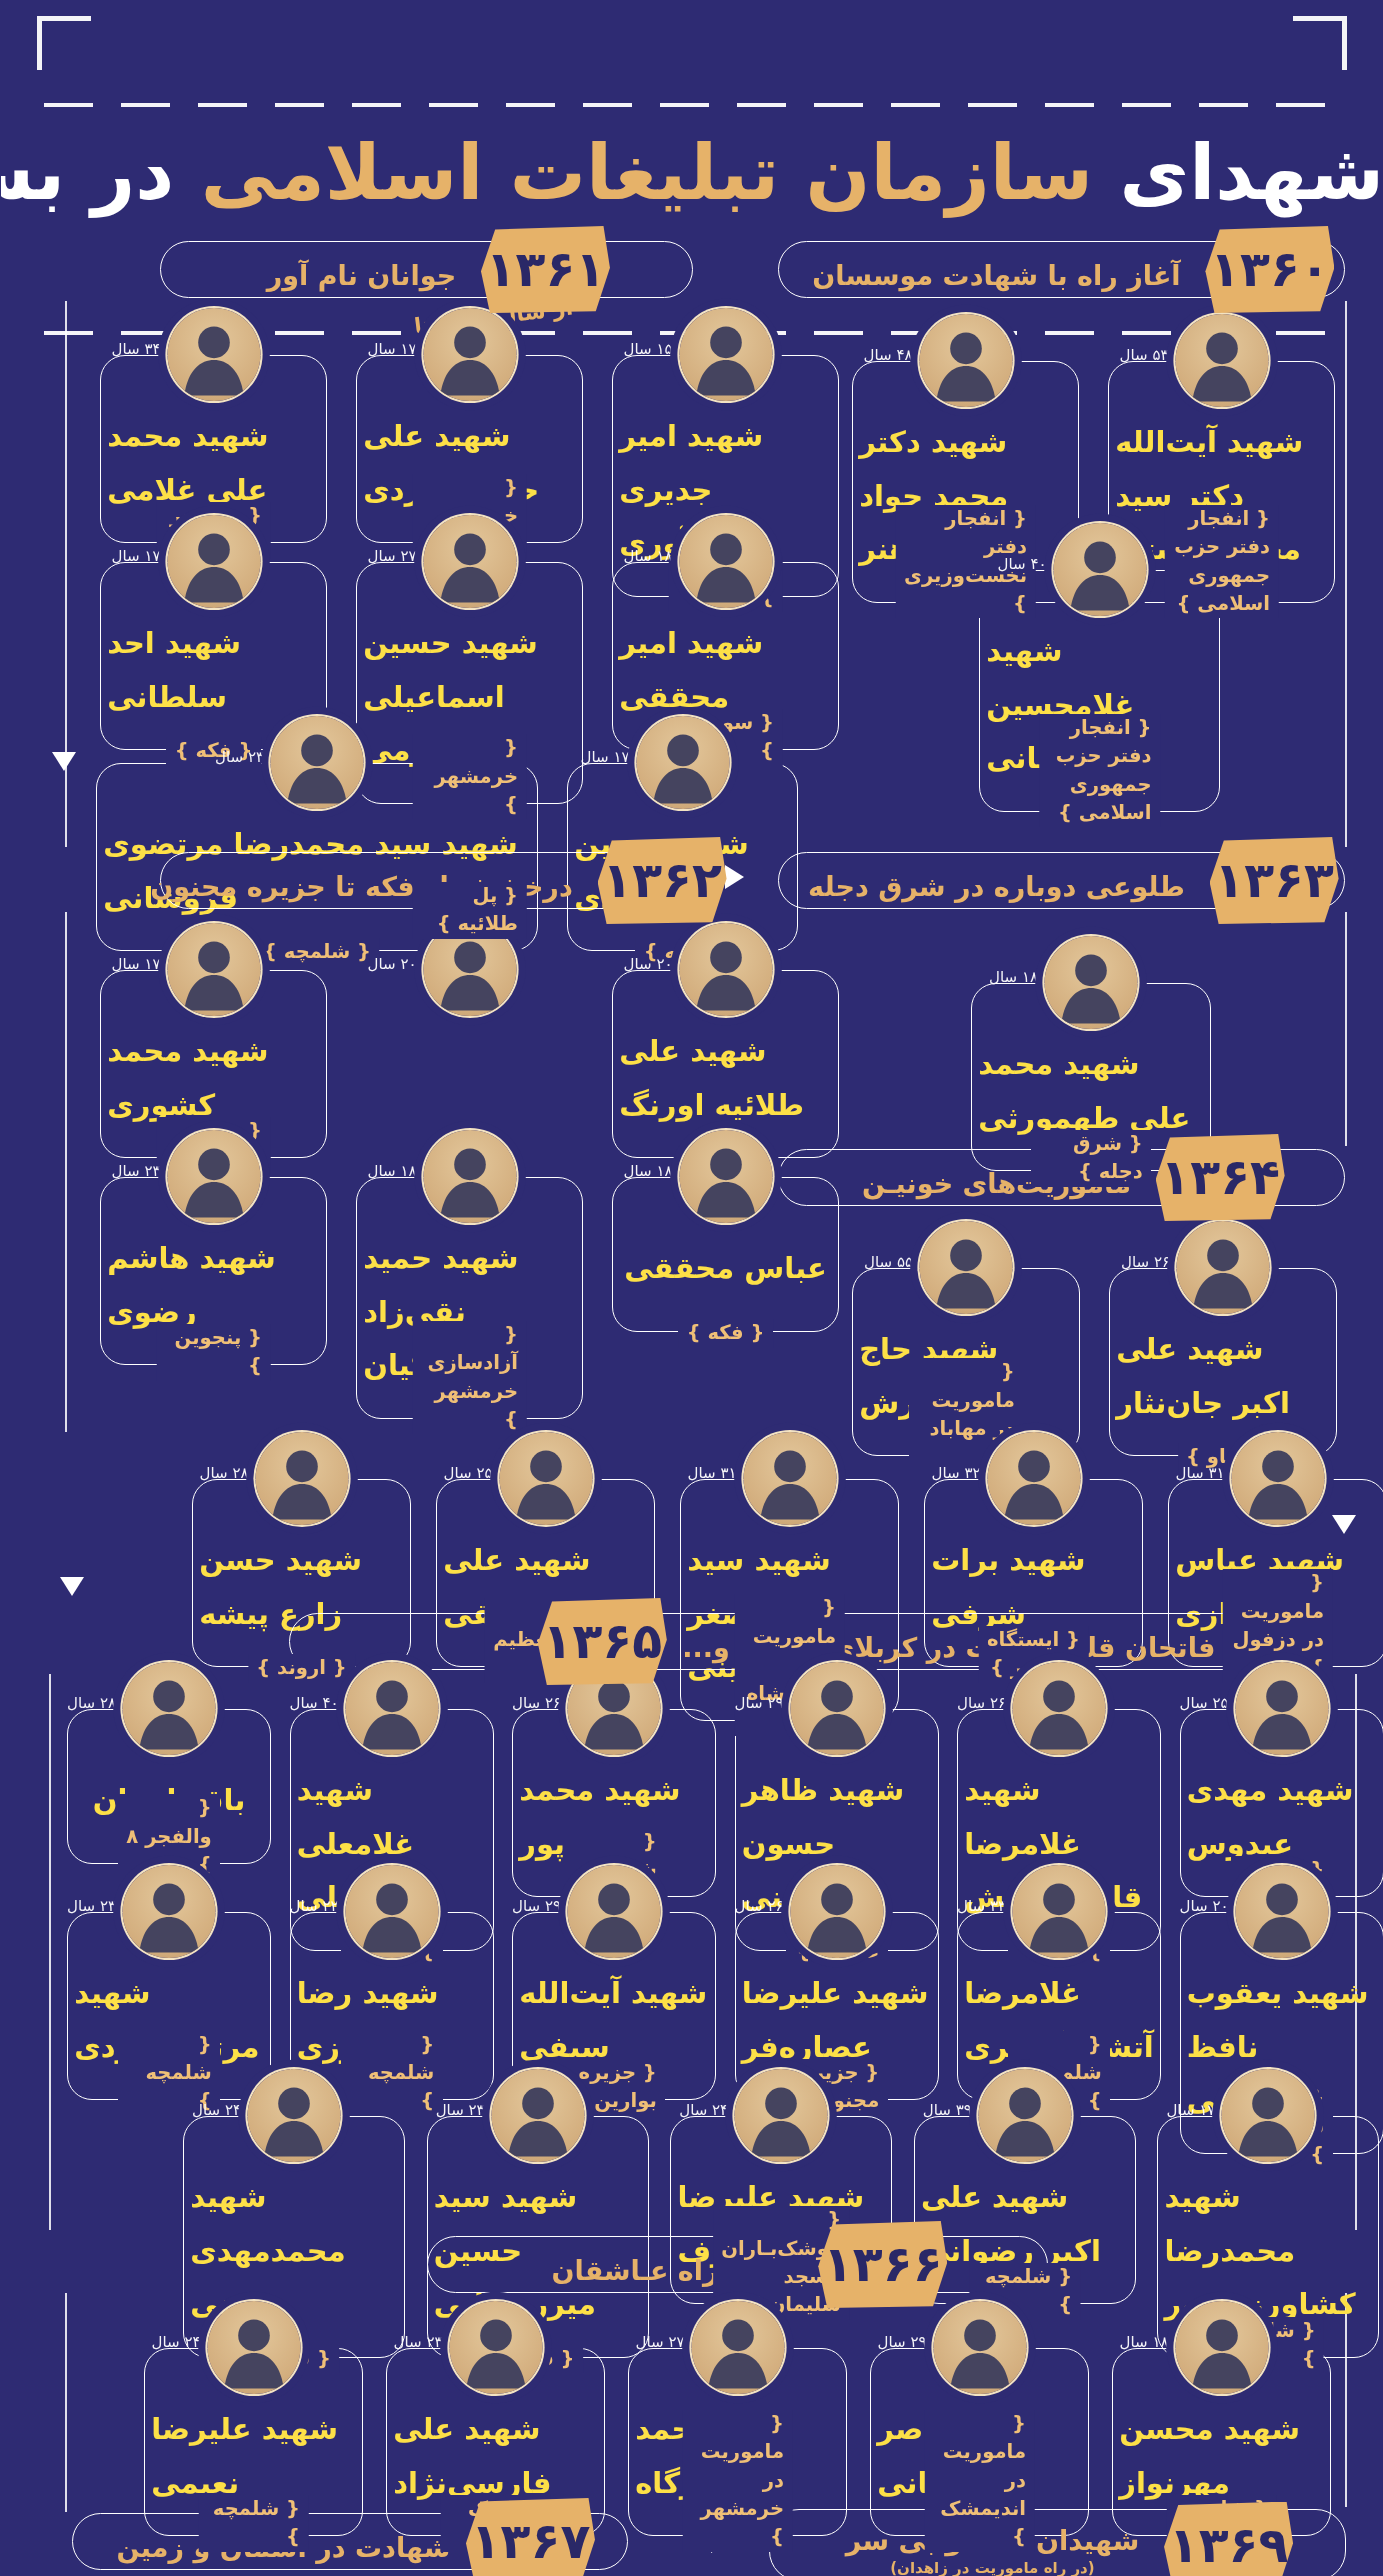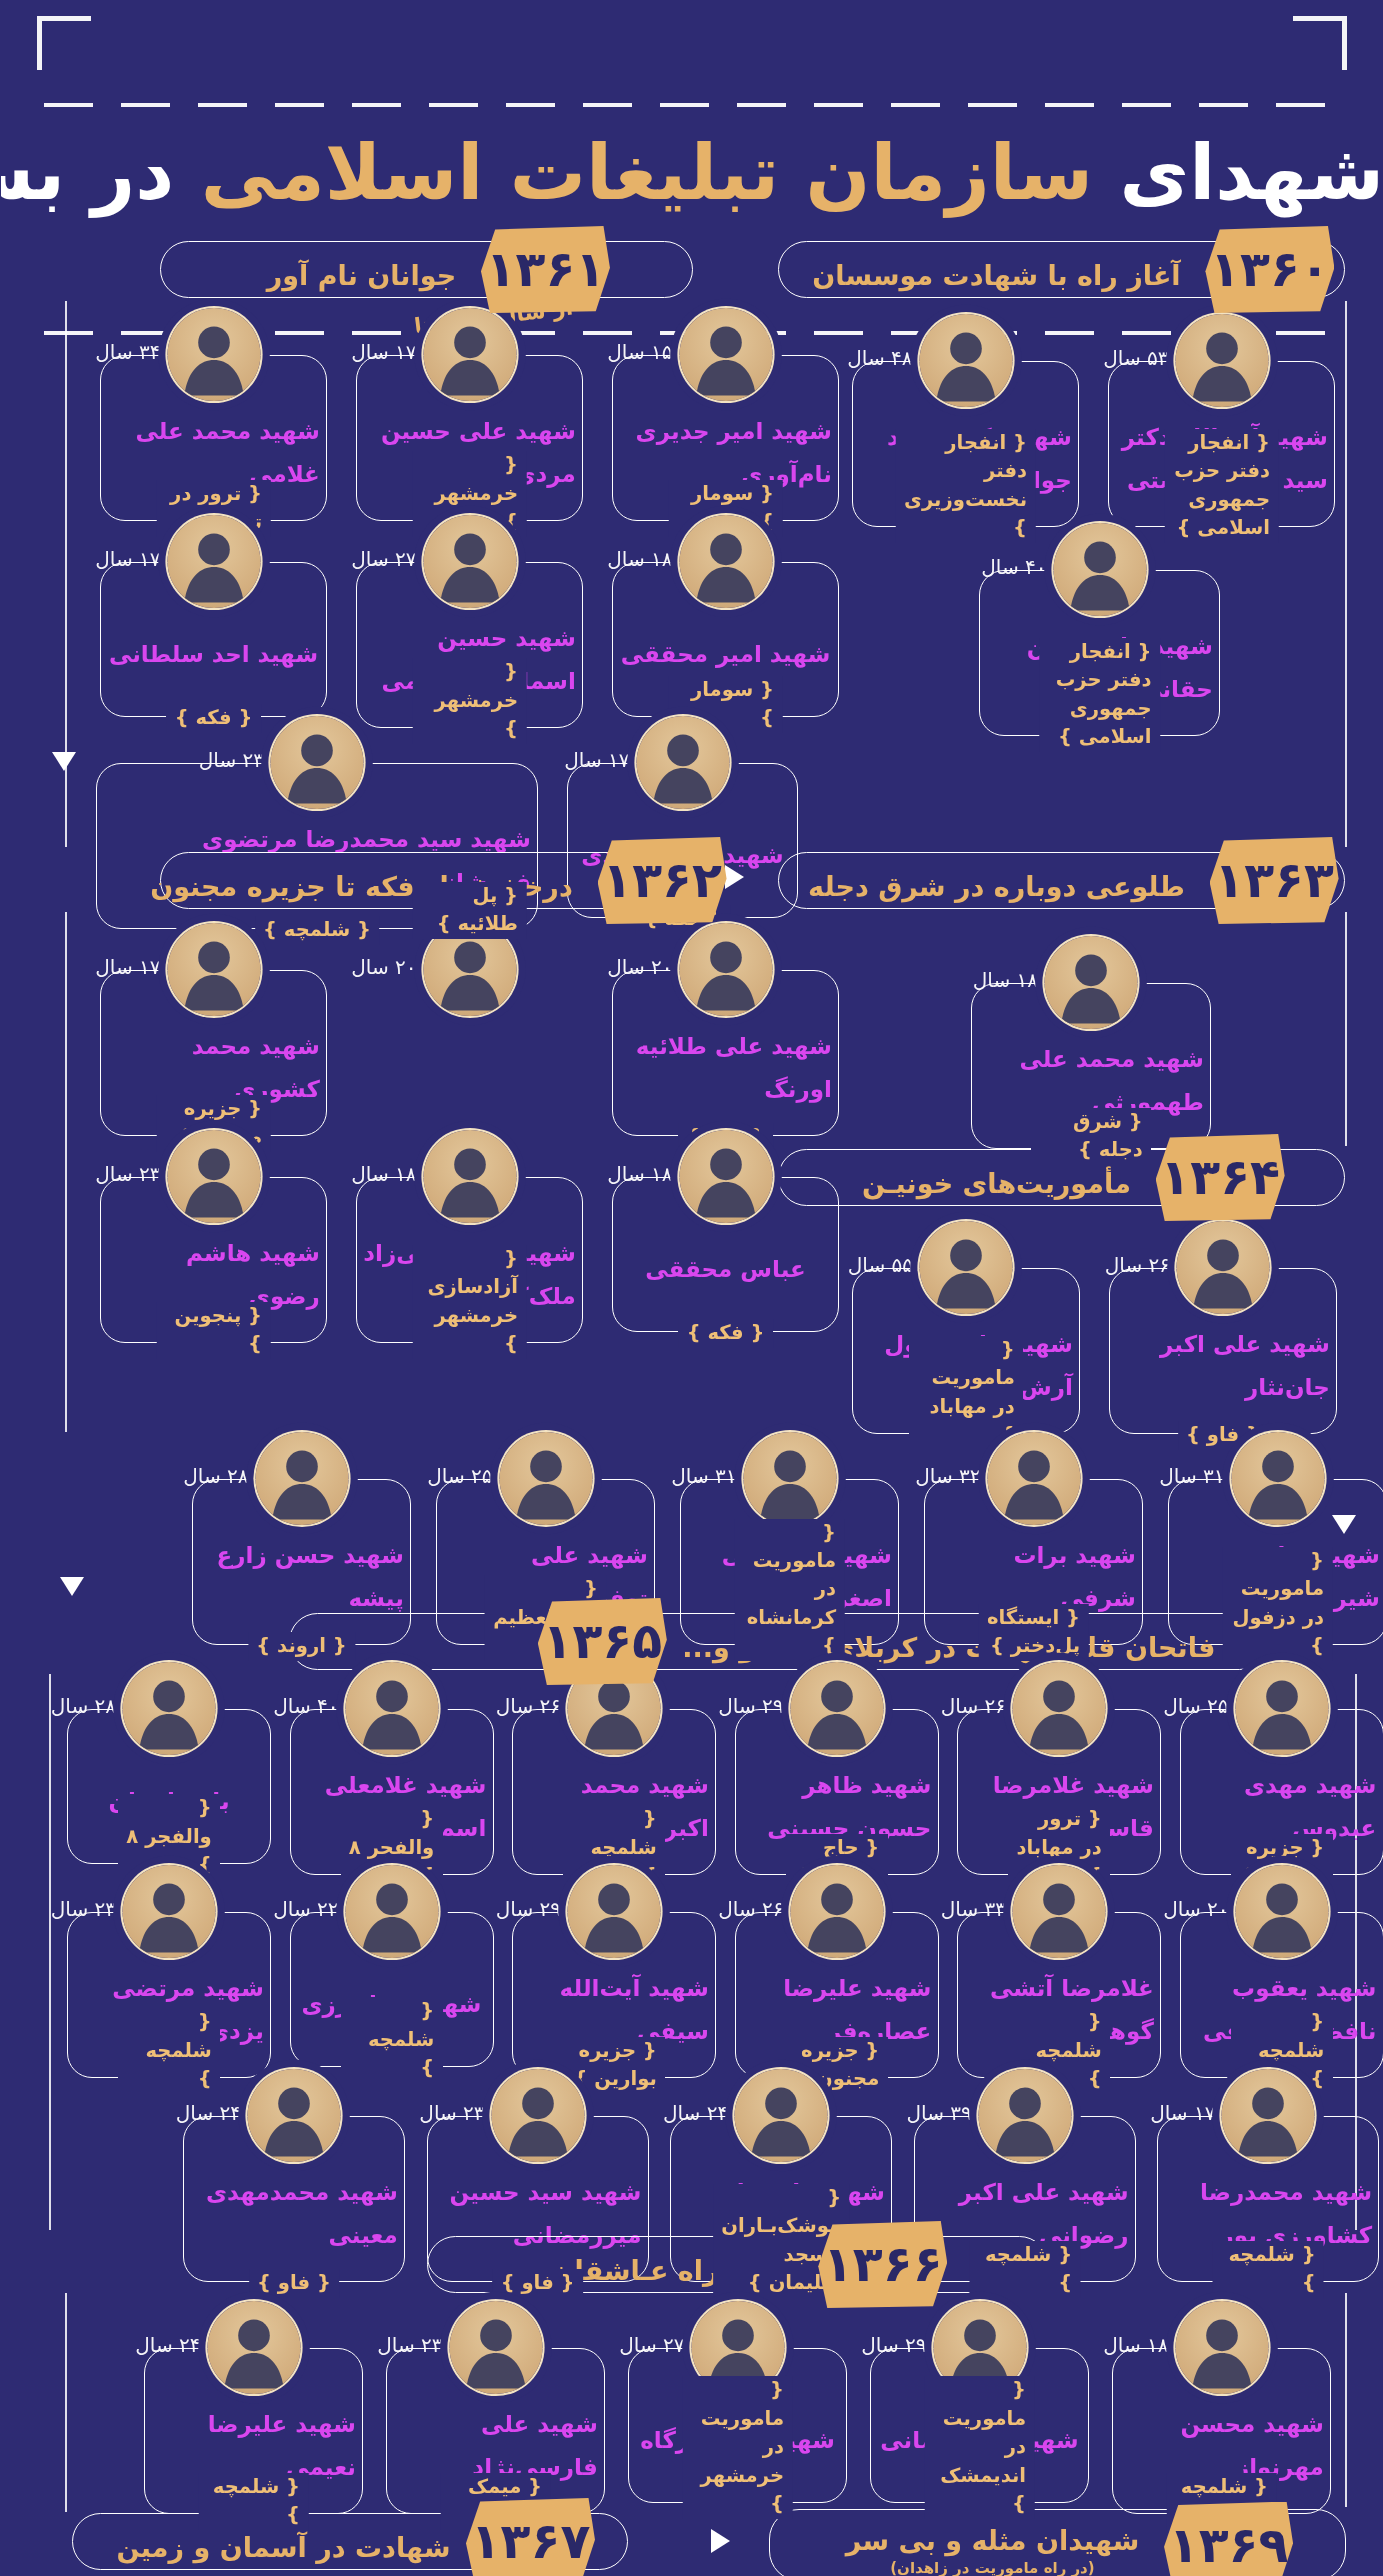--- a/index.html
+++ b/index.html
@@ -37,25 +37,25 @@
   .hsub{color:var(--gold);font-size:15px;font-weight:bold;margin-top:3.1px;}
   
   .mrow{position:absolute;display:flex;align-items:flex-start;}
   .mcard{position:relative;flex:0 0 auto;}
   .photo{position:absolute;top:0;left:50%;transform:translateX(-50%);
     width:93px;height:93px;border-radius:50%;z-index:2;overflow:hidden;
     background:radial-gradient(circle at 50% 35%,#E3C79B 0%,#D3AE7E 70%,#BD9767 100%);
     box-shadow:0 0 0 2.1px #f3e3c3,0 0 0 9.3px var(--bg);}
   .photo svg{display:block;width:100%;height:100%;}
   .age{position:absolute;top:32px;right:calc(50% + 53px);color:#fff;
-    font-size:20px;white-space:nowrap;z-index:2;opacity:.95;}
+    font-size:15px;white-space:nowrap;z-index:2;opacity:.95;}
   .frame{margin-top:47px;border:1.5px solid #fff;border-radius:25px;min-height:155px;
     box-sizing:border-box;display:flex;align-items:center;justify-content:center;
     padding:54px 6.2px 25px;}
-  .mname{color:#d946ef;font-size:23px;font-weight:bold;text-align:right;line-height:1.85;}
+  .mname{color:#fde047;font-size:29px;font-weight:bold;text-align:left;line-height:1.85;}
   .mplace{position:absolute;bottom:-15.5px;right:50%;transform:translateX(50%);
     background:var(--bg);padding:0 8.2px;color:var(--gold2);font-size:19.6px;font-weight:bold;
     text-align:right;line-height:1.45;max-width:86%;z-index:2;}
   .mplace::before{content:"{ ";}
   .mplace::after{content:" }";}
   
   .rail{position:absolute;width:1.5px;background:rgba(255,255,255,.85);}
   .arr{position:absolute;width:0;height:0;} 
   .arr.l{border-top:12.4px solid transparent;border-bottom:12.4px solid transparent;border-right:19.6px solid #fff;}
   .arr.r{border-top:12.4px solid transparent;border-bottom:12.4px solid transparent;border-left:19.6px solid #fff;}

